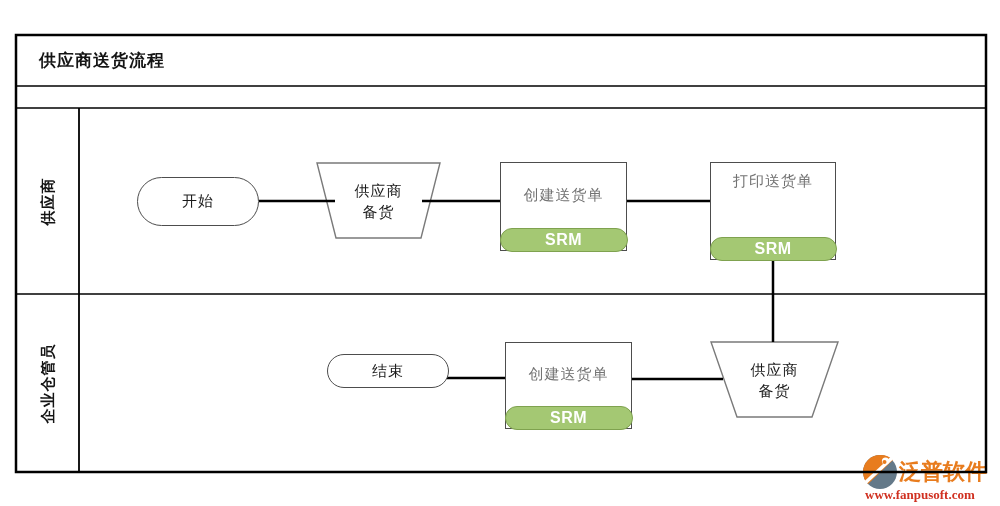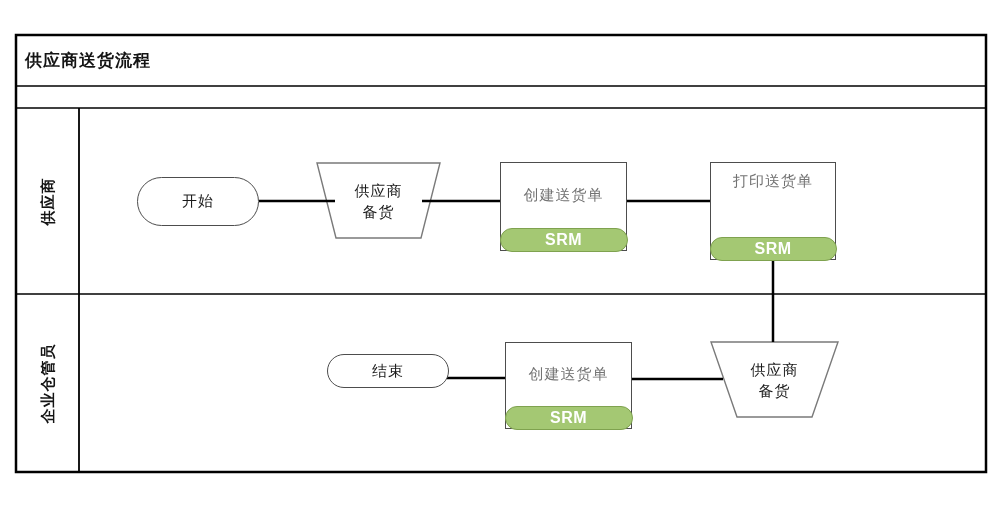--- a/index.html
+++ b/index.html
@@ -11,21 +11,21 @@
     overflow:hidden;
   }
   
   #watermark{position:absolute;z-index:1;}
   #lines-layer{position:absolute;left:0;top:0;z-index:2;pointer-events:none;}
   .txt-layer{z-index:3;}
 
   
   .diagram-title{
     position:absolute;left:17px;top:36px;width:500px;height:49px;
-    display:flex;align-items:center;padding-left:8px;box-sizing:border-box;
+    display:flex;align-items:center;padding-left:22px;box-sizing:border-box;
     font-size:17px;font-weight:600;color:#141414;letter-spacing:1px;
   }
 
   
   .lane-label{
     position:absolute;display:flex;align-items:center;justify-content:center;
   }
   .lane-label span{
     transform:rotate(-90deg);white-space:nowrap;
     font-size:15px;font-weight:600;color:#141414;letter-spacing:1px;
@@ -82,20 +82,35 @@
     font-family:"Liberation Serif","DejaVu Serif",serif;
     font-size:13px;font-weight:bold;color:var(--brand-red,#d03020);
     margin-top:-3px;margin-left:3px;white-space:nowrap;
   }
 </style>
 </head>
 <body>
 
 <div id="stage">
 
+  <div id="watermark">
+    <div class="wm-row">
+      <span style="display:inline-block;width:36px;height:36px;">
+        <svg width="36" height="36" viewBox="0 0 36 36">
+          <circle cx="18" cy="18" r="17" fill="#647989"></circle>
+          <path d="M18 1 A17 17 0 0 0 1 18 A17 17 0 0 0 6 30 L 31 6 A17 17 0 0 0 18 1 Z" fill="#e87c1e"></path>
+          <line x1="30" y1="4" x2="3" y2="29" stroke="#ffffff" stroke-width="3.5"></line>
+          <circle cx="23.5" cy="7" r="3.6" fill="#ffffff"></circle>
+          <circle cx="22.5" cy="8" r="2.0" fill="#e87c1e"></circle>
+        </svg>
+      </span>
+      <span class="wm-brand">泛普软件</span>
+    </div>
+    <div class="wm-url">www.fanpusoft.com</div>
+  </div>
 
   <svg id="lines-layer" width="1000" height="506">
 
     <rect x="16" y="35" width="970" height="437" fill="none" stroke="#000000" stroke-width="2.5"></rect>
 
     <line x1="16" y1="86" x2="986" y2="86" stroke="#000000" stroke-width="1.6"></line>
     <line x1="16" y1="108" x2="986" y2="108" stroke="#000000" stroke-width="1.6"></line>
 
     <line x1="16" y1="294" x2="986" y2="294" stroke="#000000" stroke-width="1.6"></line>
 

